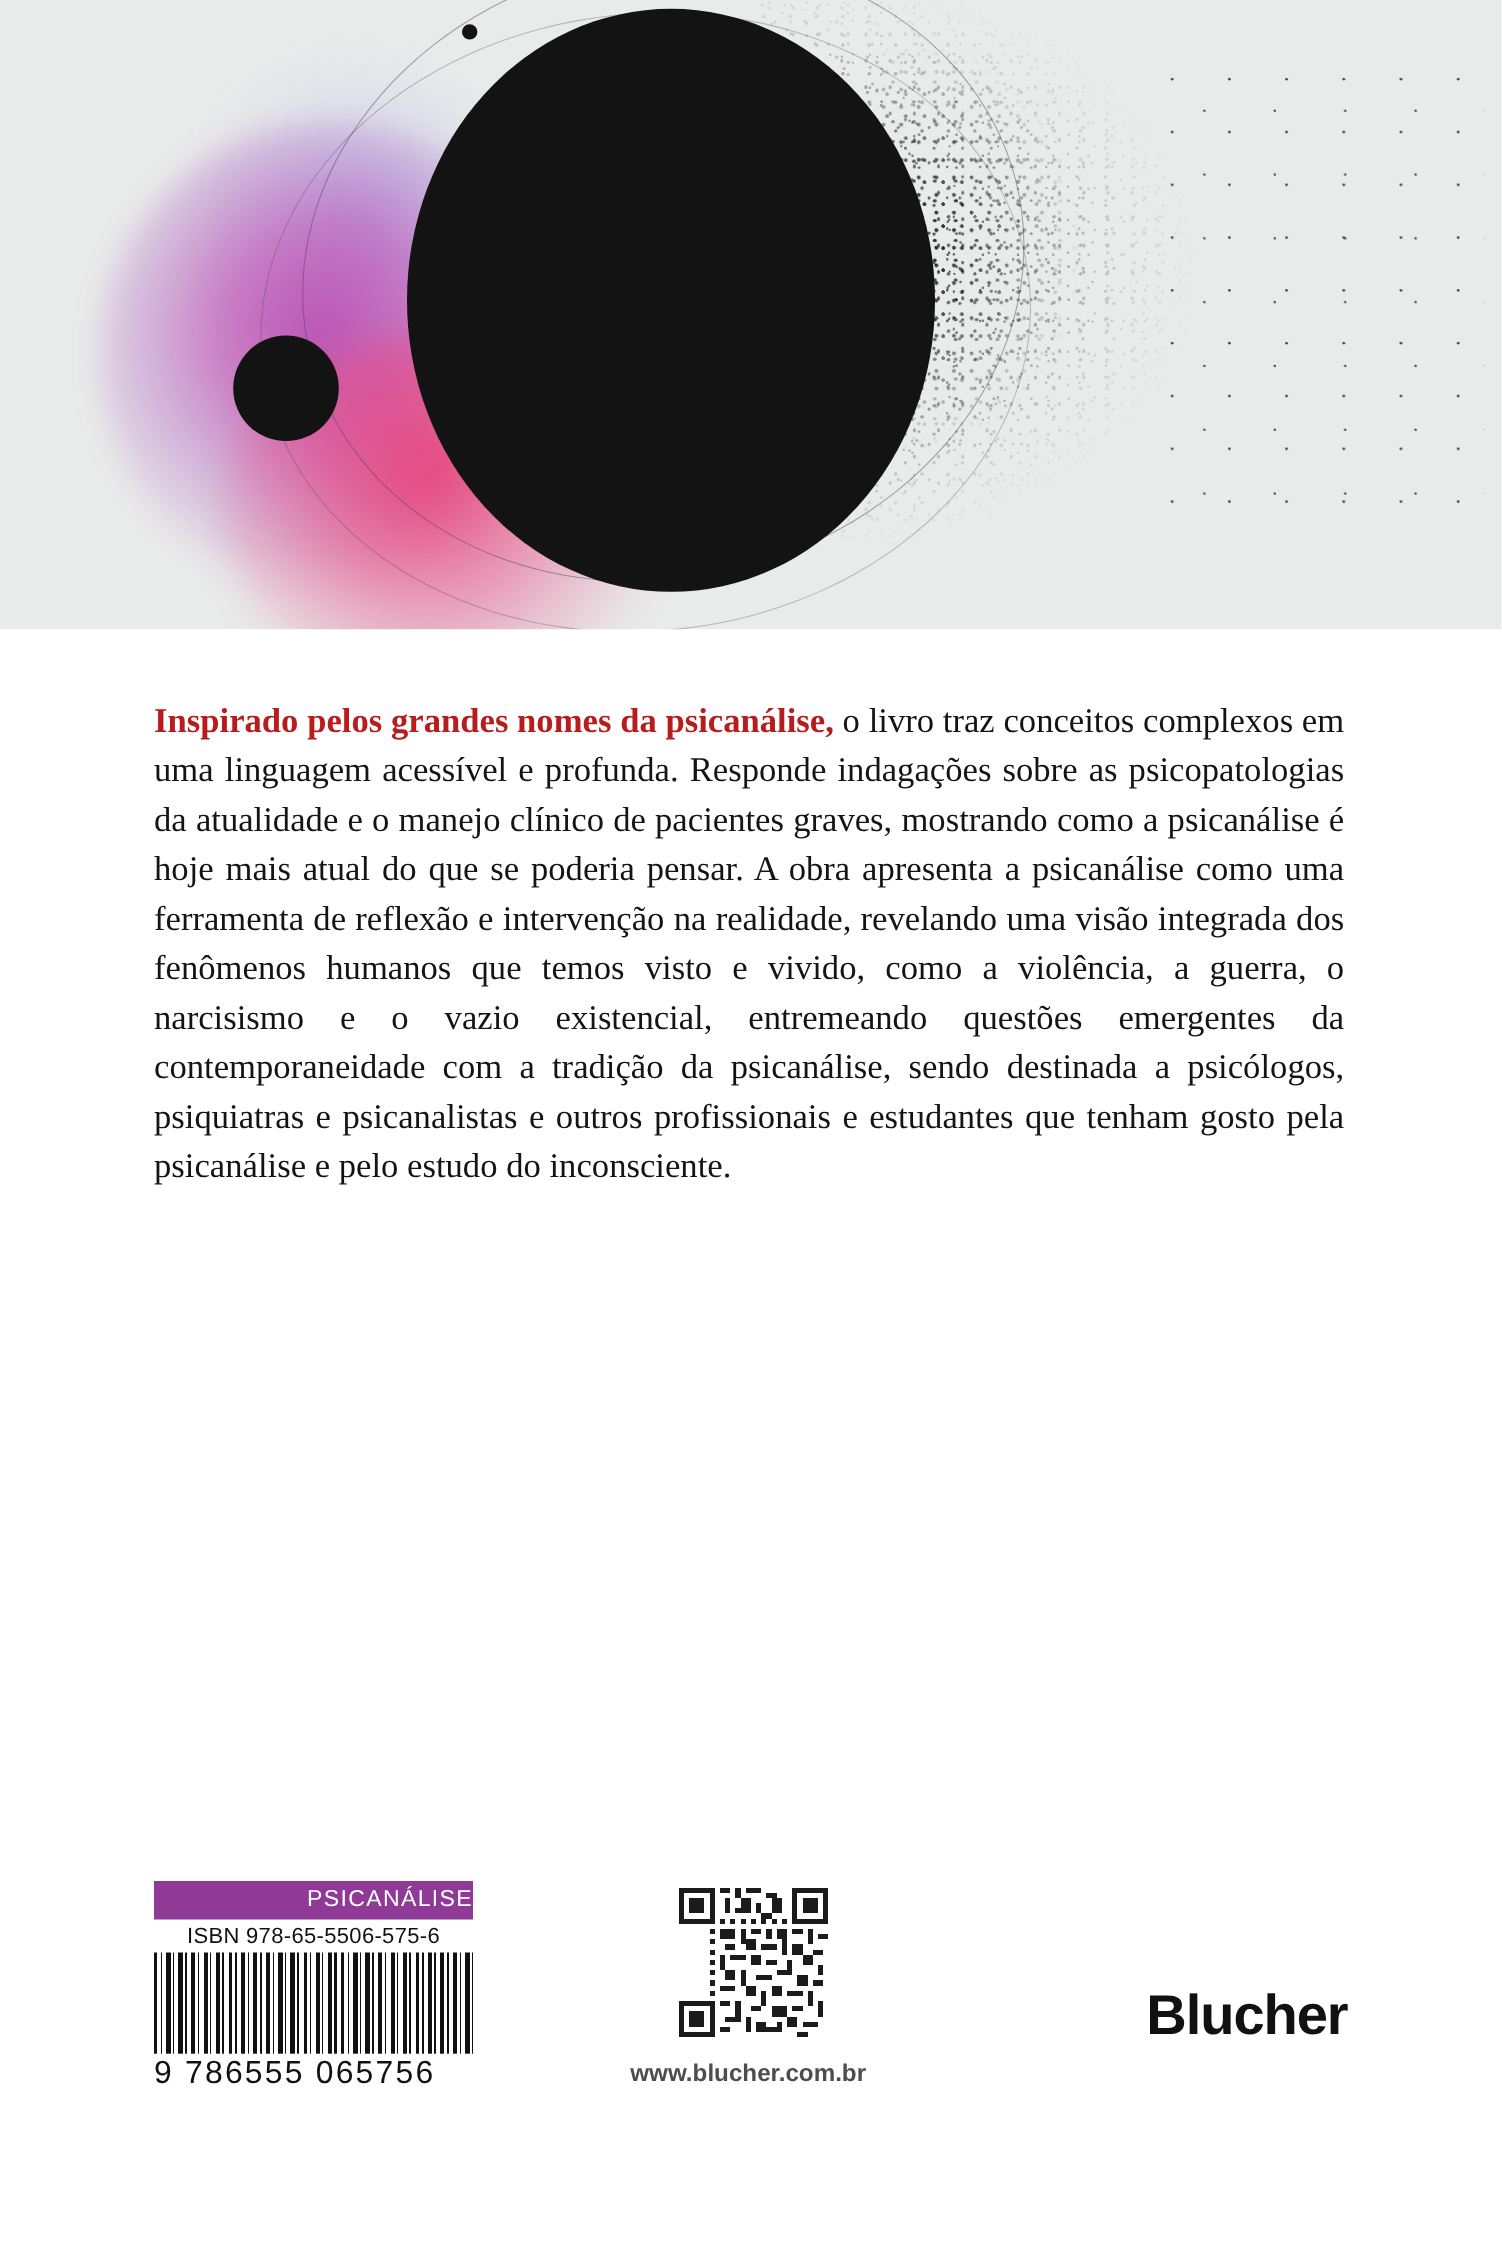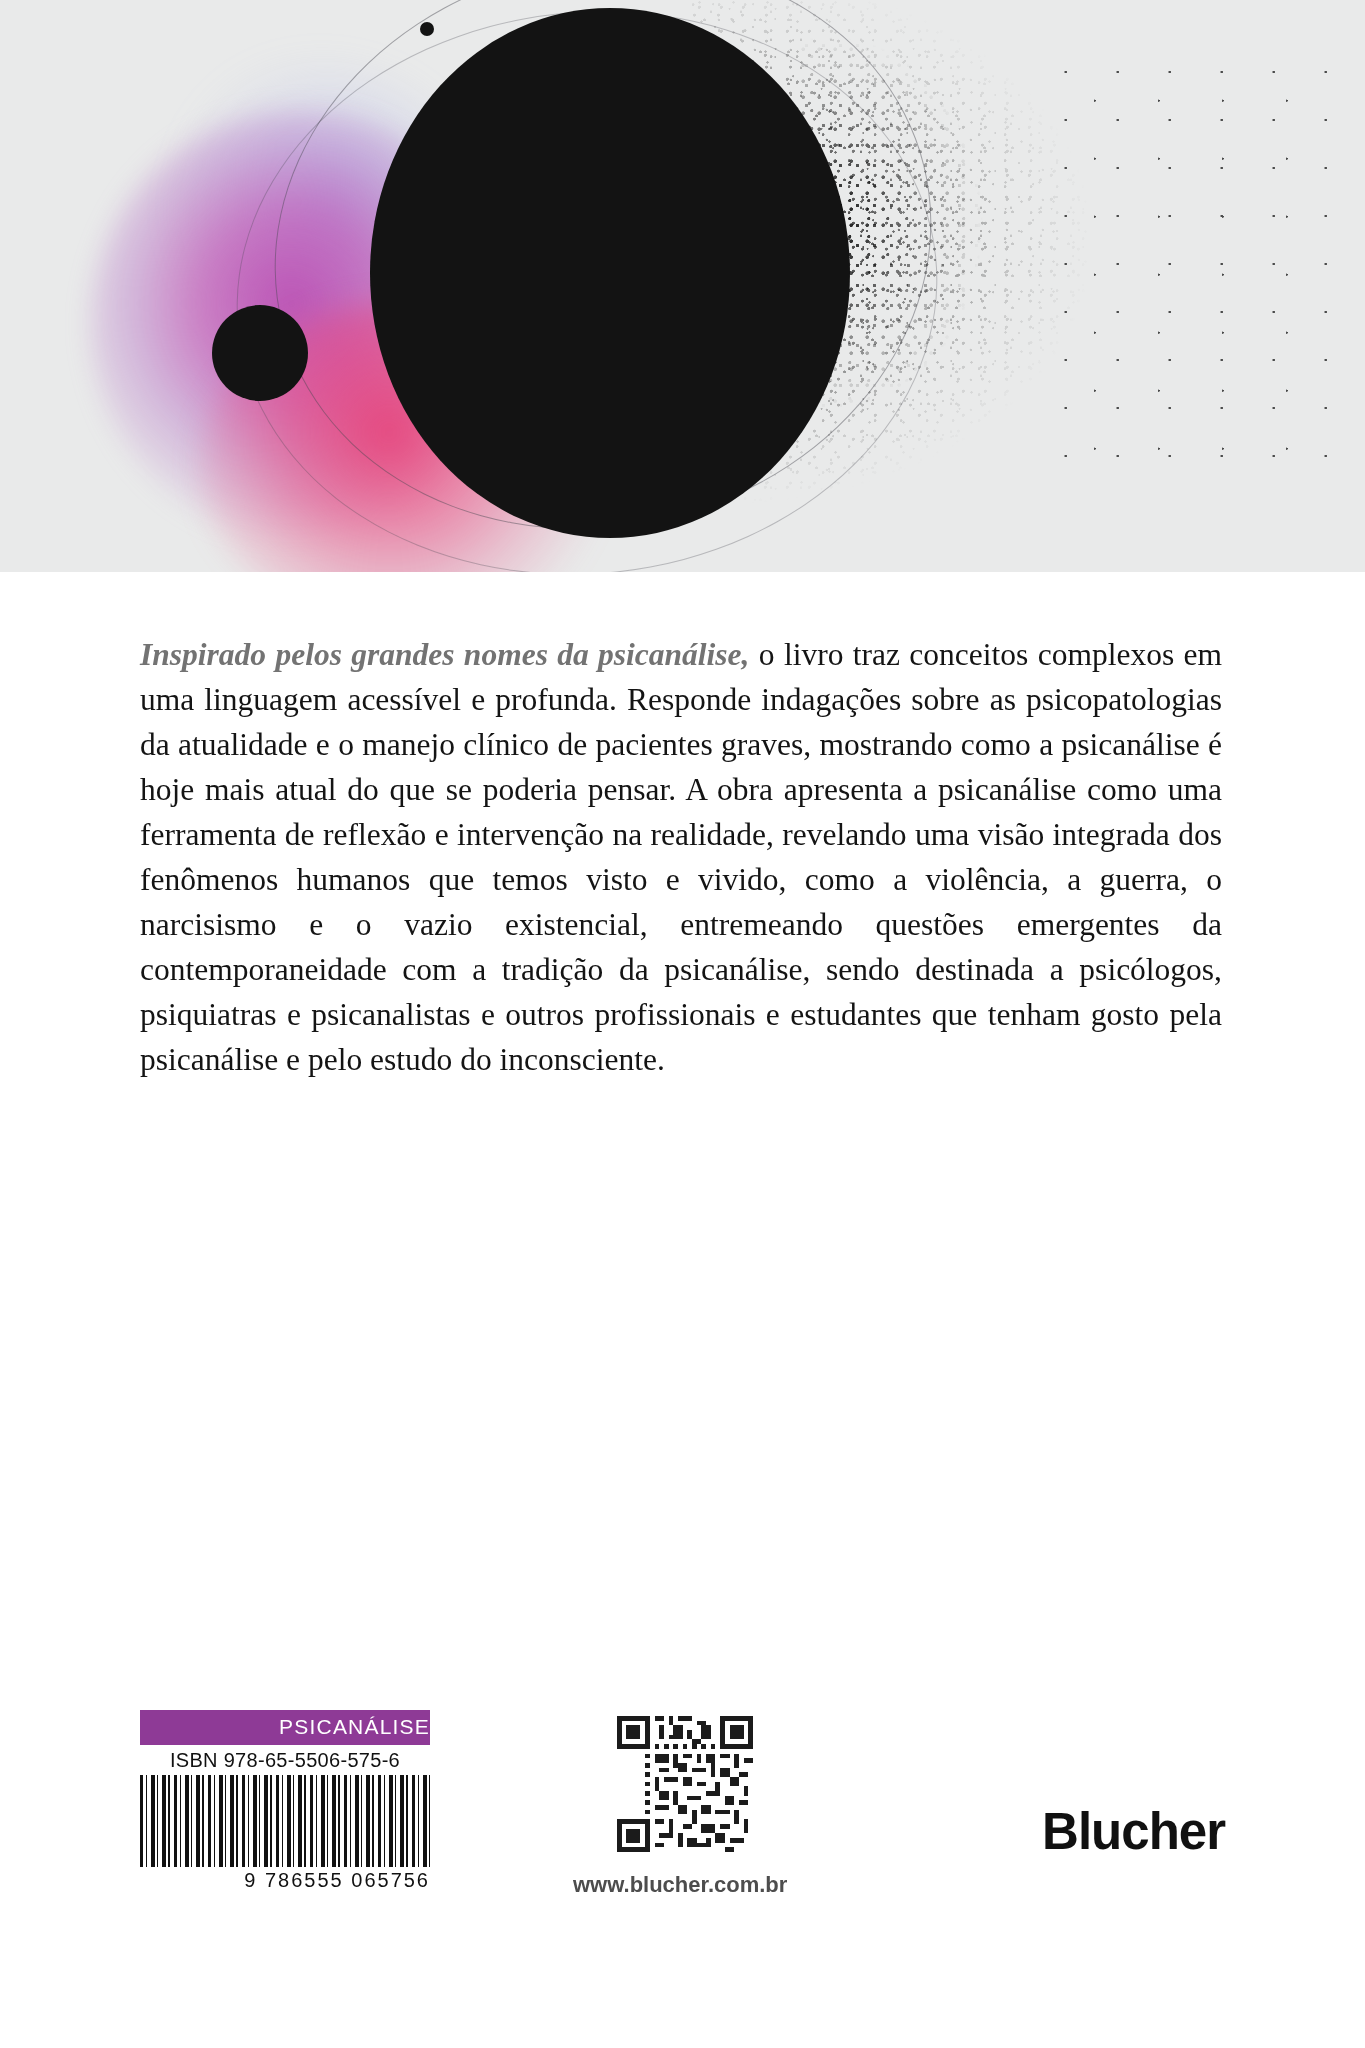--- a/index.html
+++ b/index.html
@@ -168,22 +168,21 @@
     width: 1082px;
     font-family: "Liberation Serif", serif;
     font-size: 31.5px;
     line-height: 45px;
     color: #141414;
     text-align: justify;
     text-justify: inter-word;
     hyphens: auto;
   }
   .blurb .lead {
-    color: #737373;
-    font-style: italic;
+    color: #b91c1c;
     font-weight: 700;
   }
 
   
   .footer {
     position: absolute;
     left: 0;
     top: 1672px;
     width: 1365px;
     height: 376px;
@@ -227,23 +226,23 @@
       #111 17px, #111 18px,
       #fff 18px, #fff 22px,
       #111 22px, #111 26px,
       #fff 26px, #fff 28px,
       #111 28px, #111 30px,
       #fff 30px, #fff 34px
     );
   }
   .barcode-digits {
     font-family: "Liberation Sans", sans-serif;
-    font-size: 20px;
+    font-size: 29px;
     letter-spacing: 2px;
-    text-align: right;
+    text-align: left;
     color: #111;
     padding-top: 2px;
   }
 
   
   .qr-wrap {
     position: absolute;
     left: 617px;
     top: 44px;
     width: 136px;

